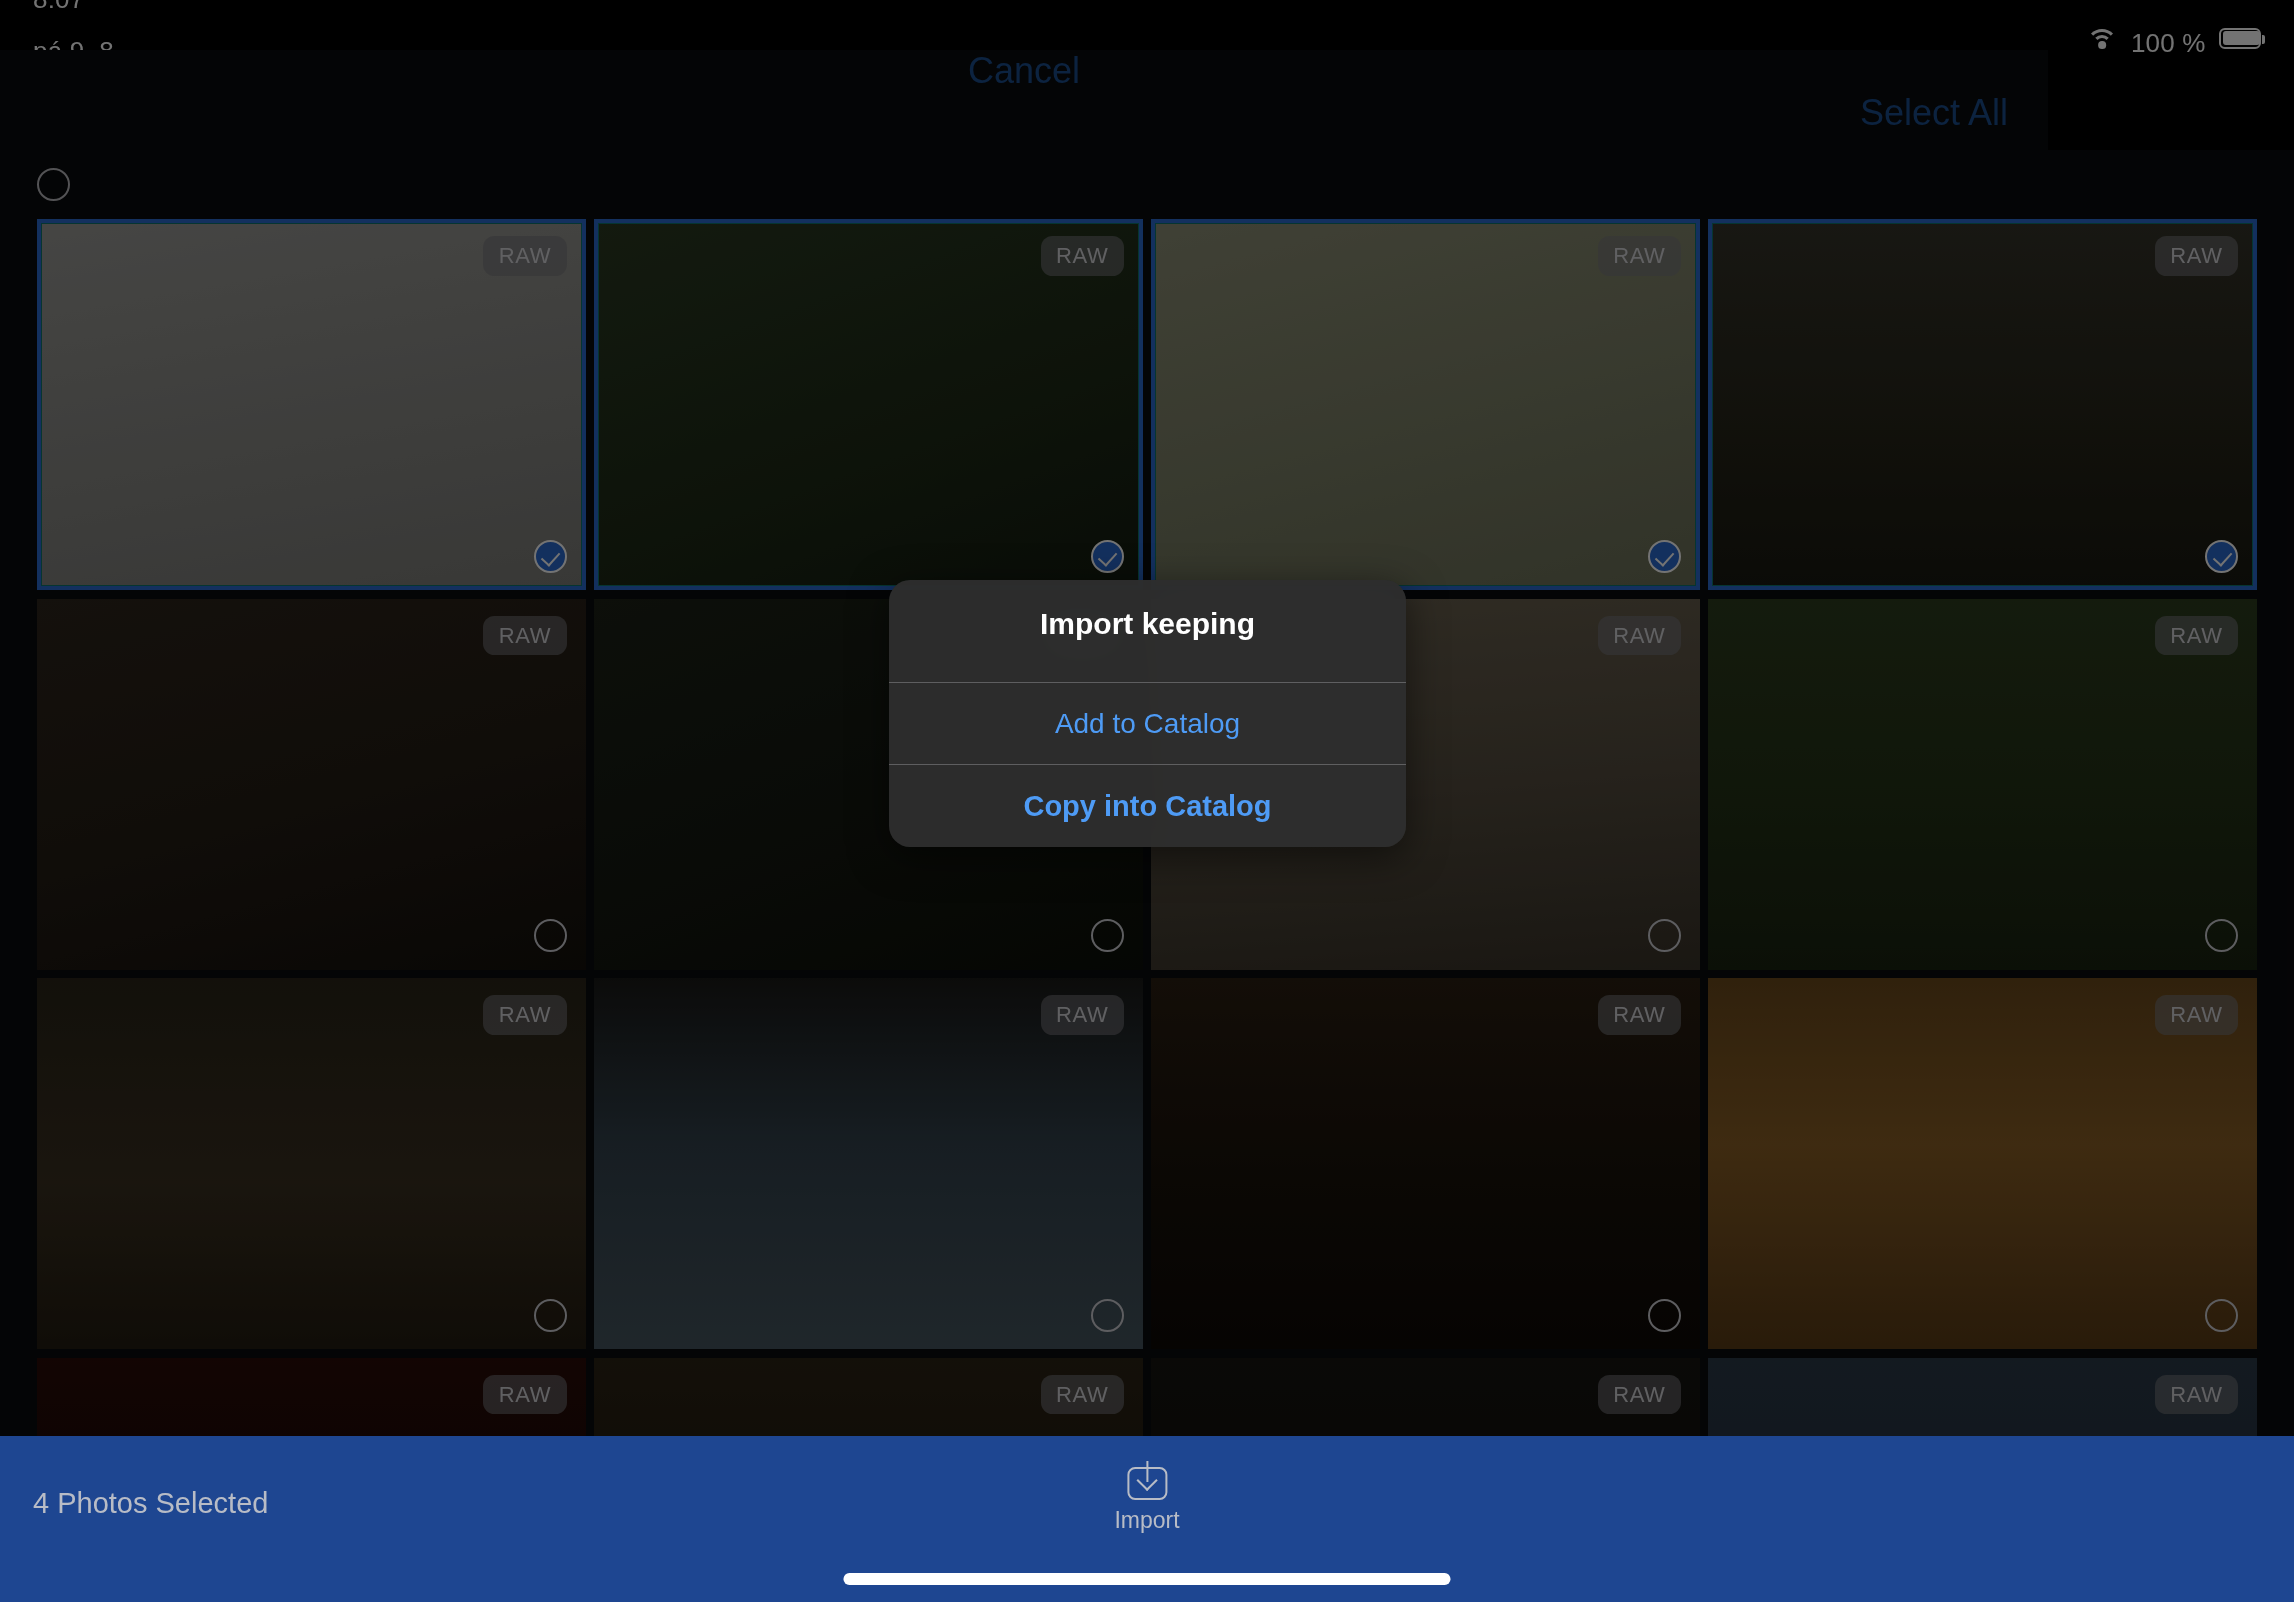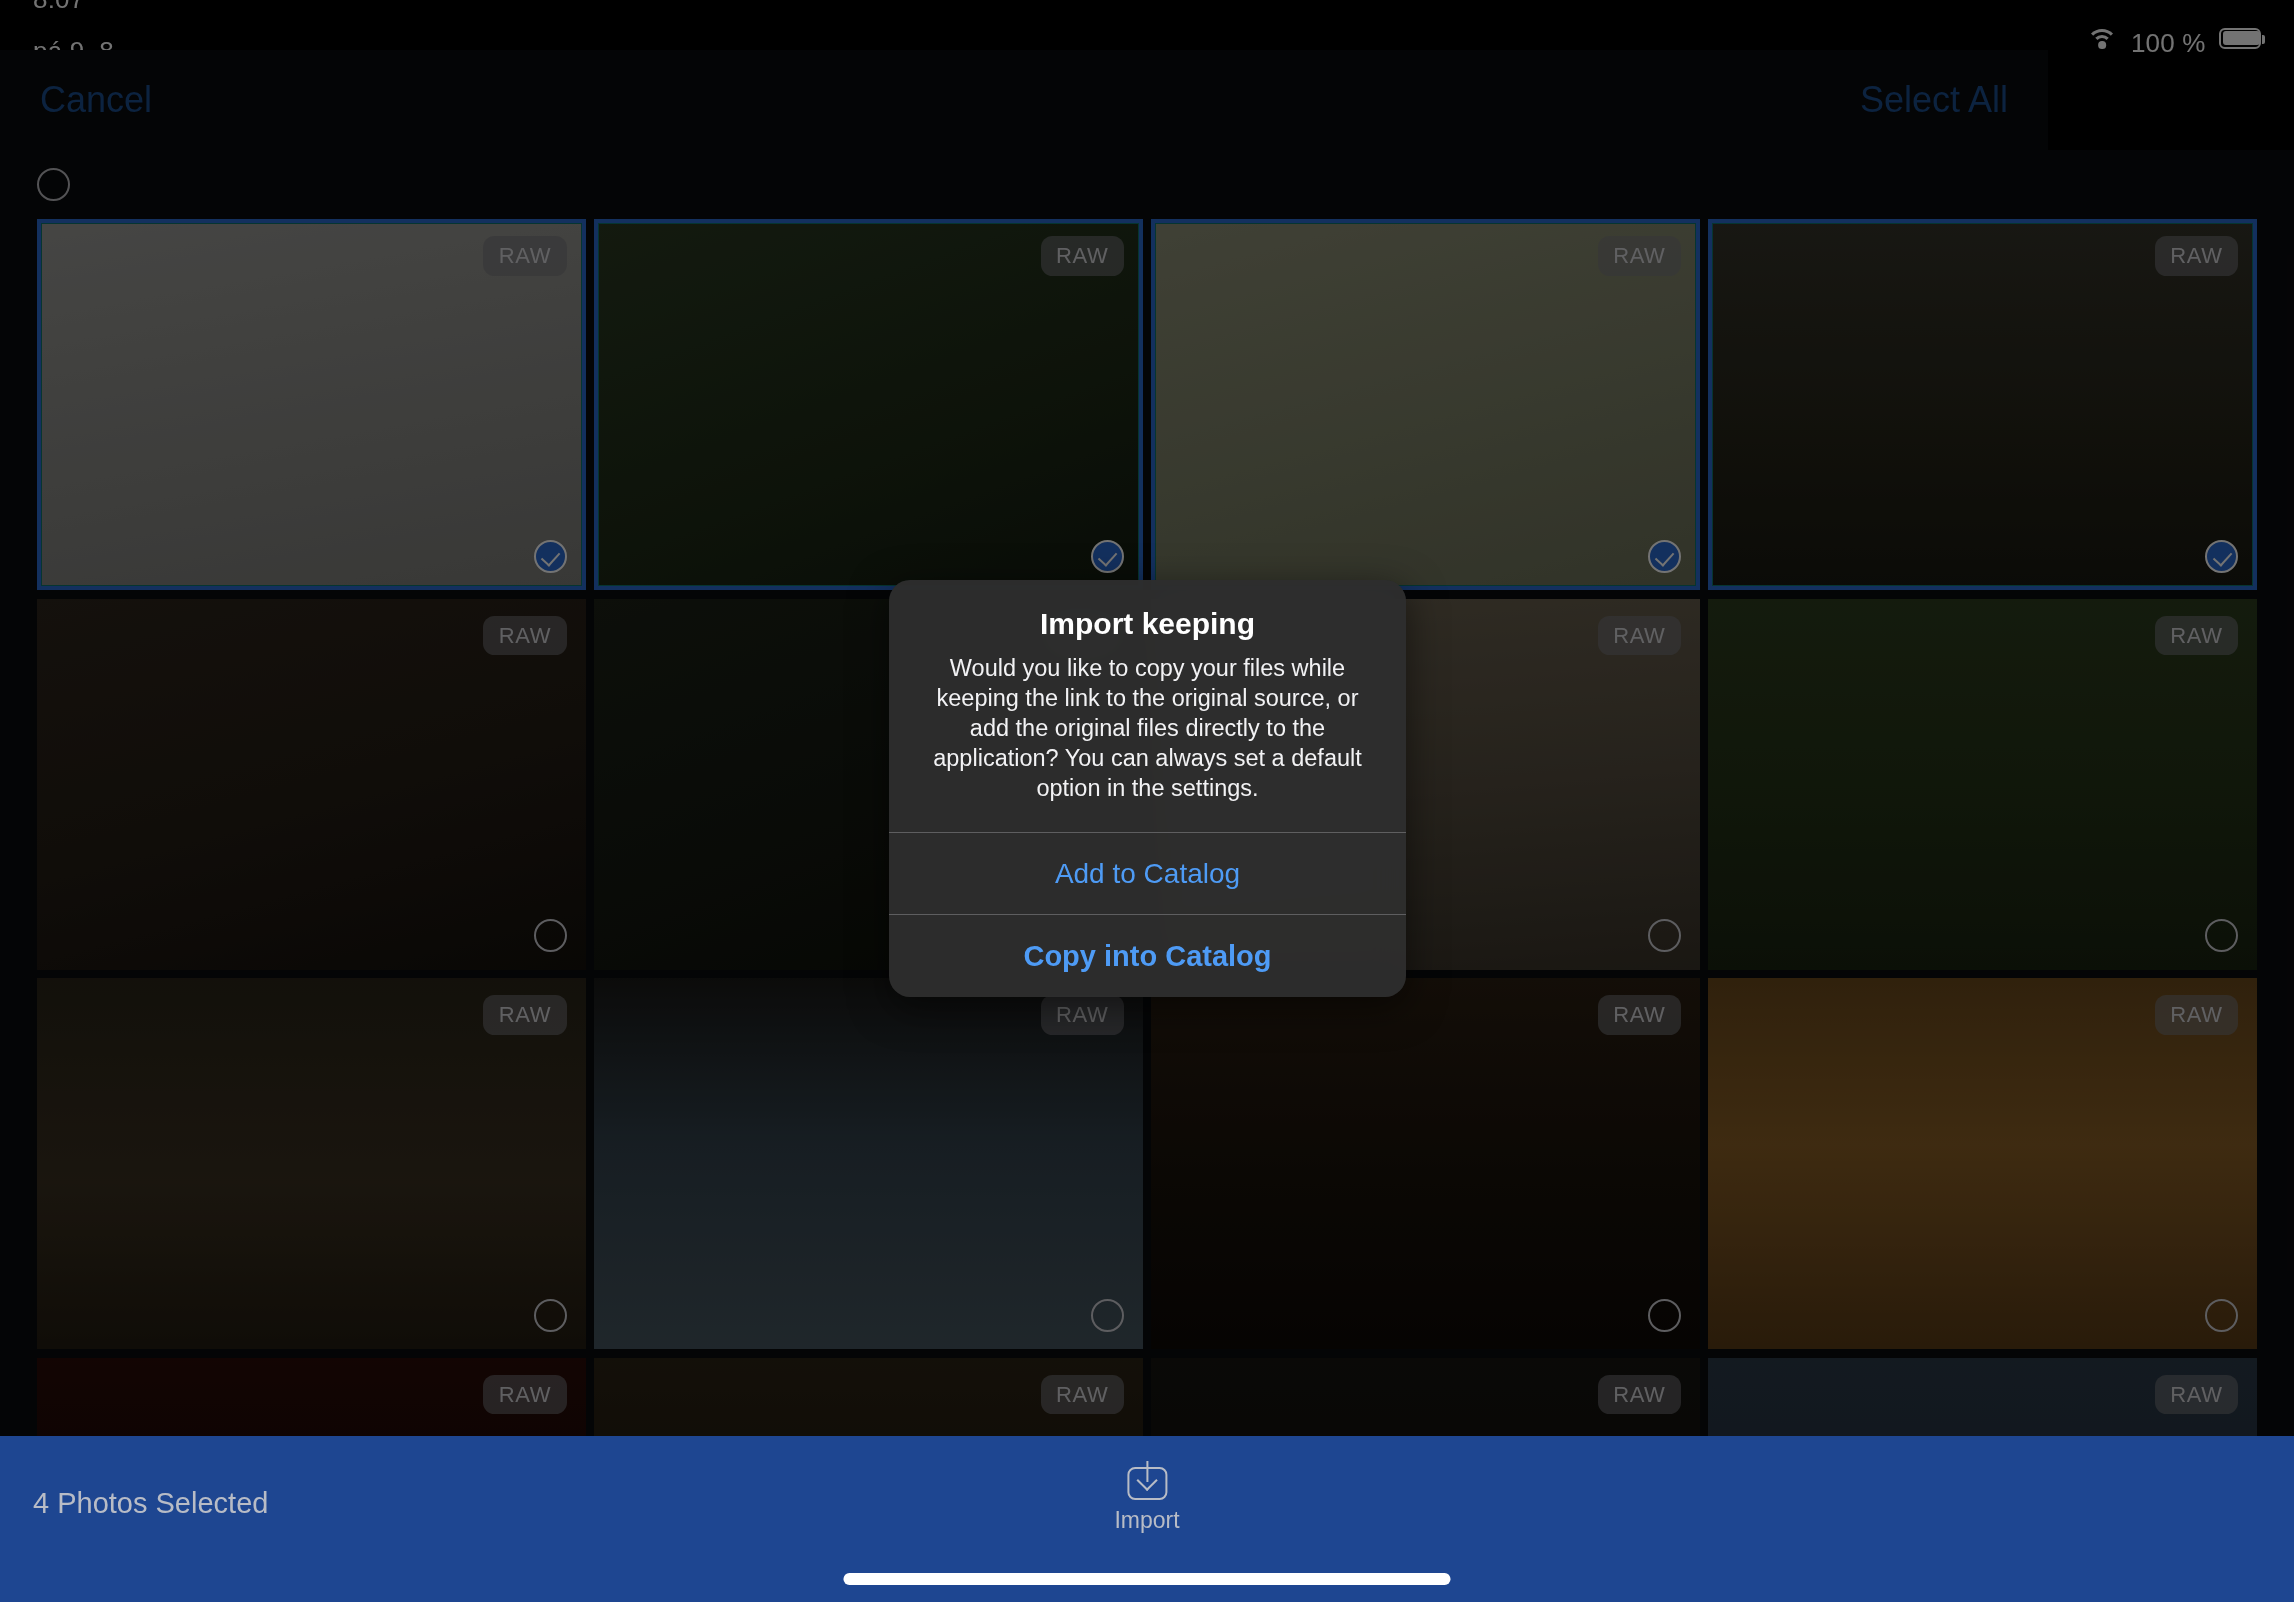--- a/index.html
+++ b/index.html
@@ -26,21 +26,21 @@
   .wifi-icon i:nth-child(2){ width:19px; height:19px; top:7.7px; }
   .wifi-icon i:nth-child(3){ width:7.7px;  height:7.7px;  top:13.4px; background:#fff; border-radius:50%; border:0; }
   .battery{ width:42px; height:21px; border:2.3px solid #fff; border-radius:5.8px; position:relative; }
   .battery::after{ content:""; position:absolute; right:-5.8px; top:5.8px; width:2.9px; height:8.6px;
                    background:#fff; border-radius:0 1.9px 1.9px 0; }
   .battery > span{ position:absolute; left:1.9px; top:1.9px; bottom:1.9px; background:#fff; border-radius:2.9px; }
 
   
   .navbar{
     position:absolute; top:50px; left:0; width:2048px; height:100px;
-    background:#0b0c0e; display:flex; align-items:center; padding:0 40px;
+    background:#0b0c0e; display:flex; align-items:center; padding:0 40px;flex-direction:column;
   }
   .nav-btn{ font-size:36px; color:#1b4e8e; background:none; border:0; font-family:inherit; cursor:pointer; }
   .nav-btn.right{ margin-left:auto; }
 
   
   .content{ position:absolute; top:150px; left:0; width:2294px; bottom:0; background:#0b0c0e; }
   .section-head{ height:69px; display:flex; align-items:center; padding-left:37px; }
   .sec-circle{ width:33px; height:33px; border:2.5px solid #b9b9bd; border-radius:50%; background:transparent; }
 
   .grid{ display:grid; grid-template-columns:repeat(4,1fr); gap:8.6px; padding:0 37px; }
@@ -221,21 +221,20 @@
           <div class="raw-badge">RAW</div>
         </div>
       </div>
   </div>
 
   <div class="dimmer"></div>
 
   <div class="alert">
     <div class="alert-body">
       <div class="alert-title">Import keeping</div>
-      <div class="alert-msg">Would you like to copy your files while keeping the link to the original source, or add the original files directly to the application? You can always set a default option in the settings.</div>
     </div>
     <button class="alert-btn">Add to Catalog</button>
     <button class="alert-btn bold">Copy into Catalog</button>
   </div>
 
   <div class="bottombar">
     <span class="bb-label">4 Photos Selected</span>
     <button class="bb-import">
       <span class="import-icon">
         <span class="tray"></span>

